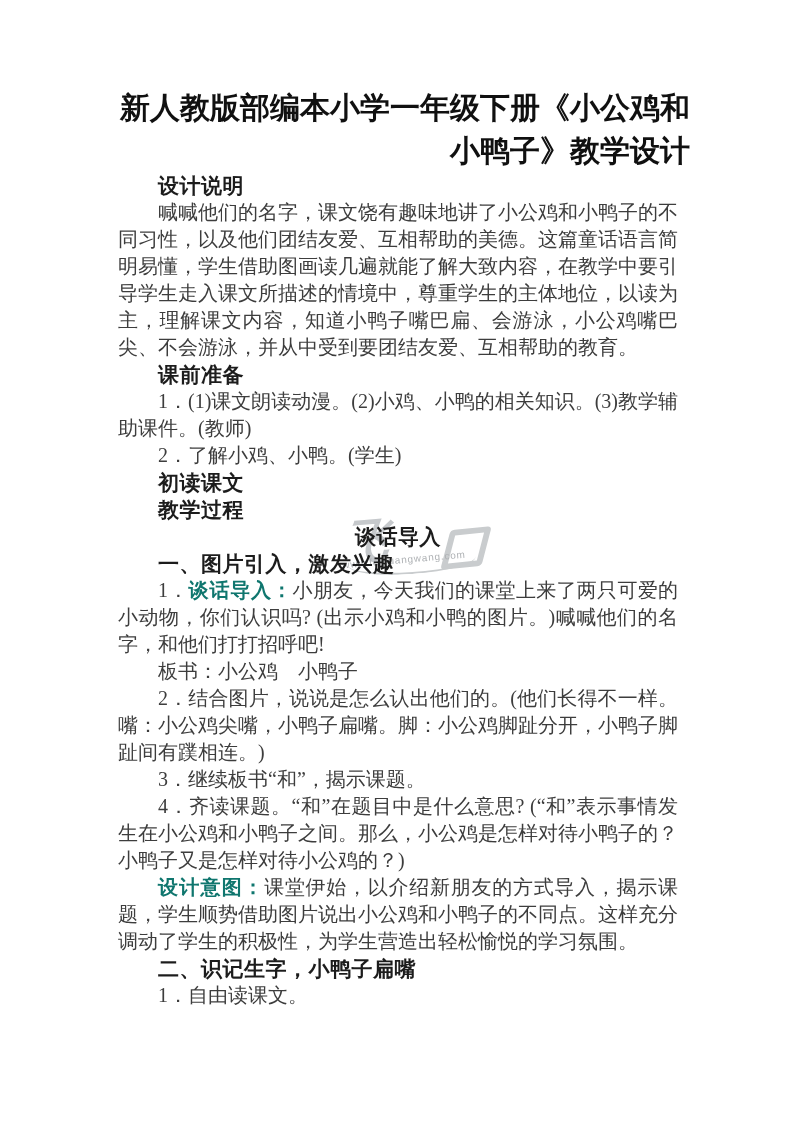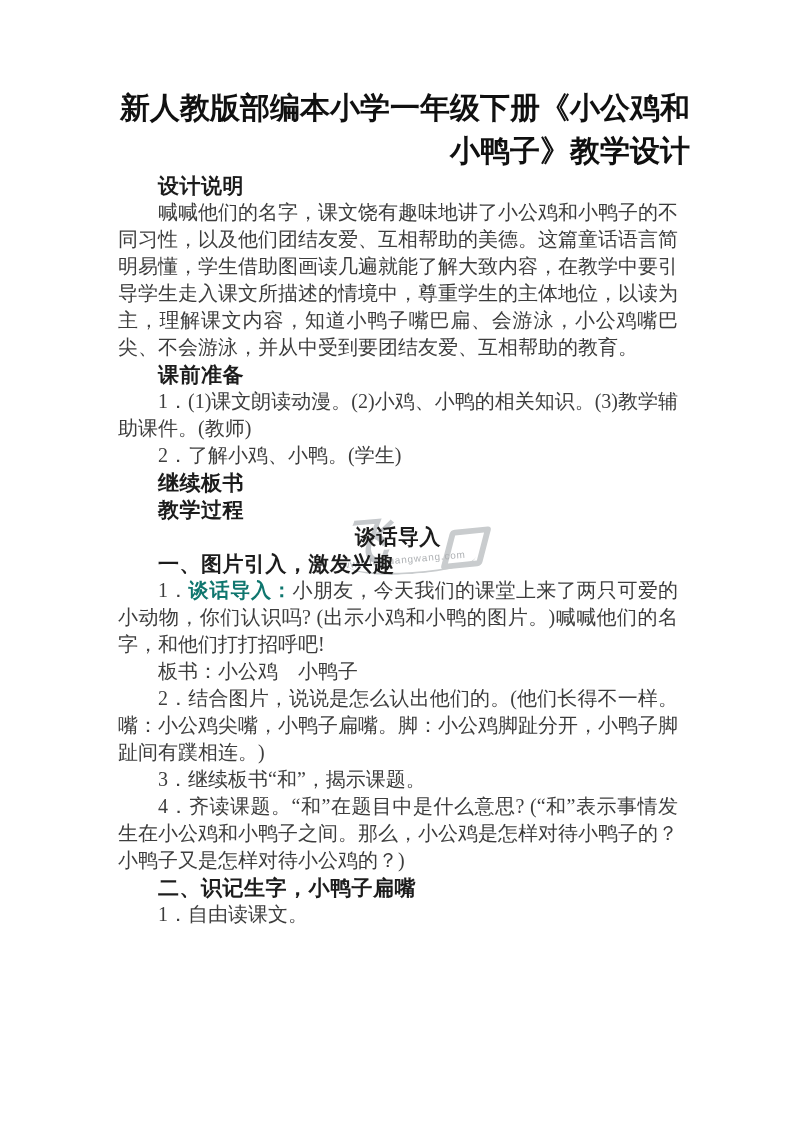--- a/index.html
+++ b/index.html
@@ -127,33 +127,34 @@
 
     <h1 class="title">新人教版部编本小学一年级下册《小公鸡和小鸭子》教学设计</h1>
 
     <h2 class="h">设计说明</h2>
     <p class="p">喊喊他们的名字，课文饶有趣味地讲了小公鸡和小鸭子的不同习性，以及他们团结友爱、互相帮助的美德。这篇童话语言简明易懂，学生借助图画读几遍就能了解大致内容，在教学中要引导学生走入课文所描述的情境中，尊重学生的主体地位，以读为主，理解课文内容，知道小鸭子嘴巴扁、会游泳，小公鸡嘴巴尖、不会游泳，并从中受到要团结友爱、互相帮助的教育。</p>
 
     <h2 class="h">课前准备</h2>
     <p class="p">1．(1)课文朗读动漫。(2)小鸡、小鸭的相关知识。(3)教学辅助课件。(教师)</p>
     <p class="p">2．了解小鸡、小鸭。(学生)</p>
 
-    <h2 class="h">继续板书</h2>
+    <h2 class="h">初读课文</h2>
 
     <h2 class="h">教学过程</h2>
 
     <h2 class="h center">谈话导入</h2>
 
     <h2 class="h">一、图片引入，激发兴趣</h2>
 
     <p class="p"><span>1．</span><span class="lead">谈话导入：</span><span>小朋友，今天我们的课堂上来了两只可爱的小动物，你们认识吗? (出示小鸡和小鸭的图片。)喊喊他们的名字，和他们打打招呼吧!</span></p>
 
     <p class="p">板书：小公鸡　小鸭子</p>
     <p class="p">2．结合图片，说说是怎么认出他们的。(他们长得不一样。嘴：小公鸡尖嘴，小鸭子扁嘴。脚：小公鸡脚趾分开，小鸭子脚趾间有蹼相连。)</p>
     <p class="p">3．继续板书“和”，揭示课题。</p>
     <p class="p">4．齐读课题。“和”在题目中是什么意思? (“和”表示事情发生在小公鸡和小鸭子之间。那么，小公鸡是怎样对待小鸭子的？小鸭子又是怎样对待小公鸡的？)</p>
 
+    <p class="p"><span class="lead">设计意图：</span><span>课堂伊始，以介绍新朋友的方式导入，揭示课题，学生顺势借助图片说出小公鸡和小鸭子的不同点。这样充分调动了学生的积极性，为学生营造出轻松愉悦的学习氛围。</span></p>
 
     <h2 class="h">二、识记生字，小鸭子扁嘴</h2>
     <p class="p">1．自由读课文。</p>
 
   </div>
 </div>
 
 </body></html>

